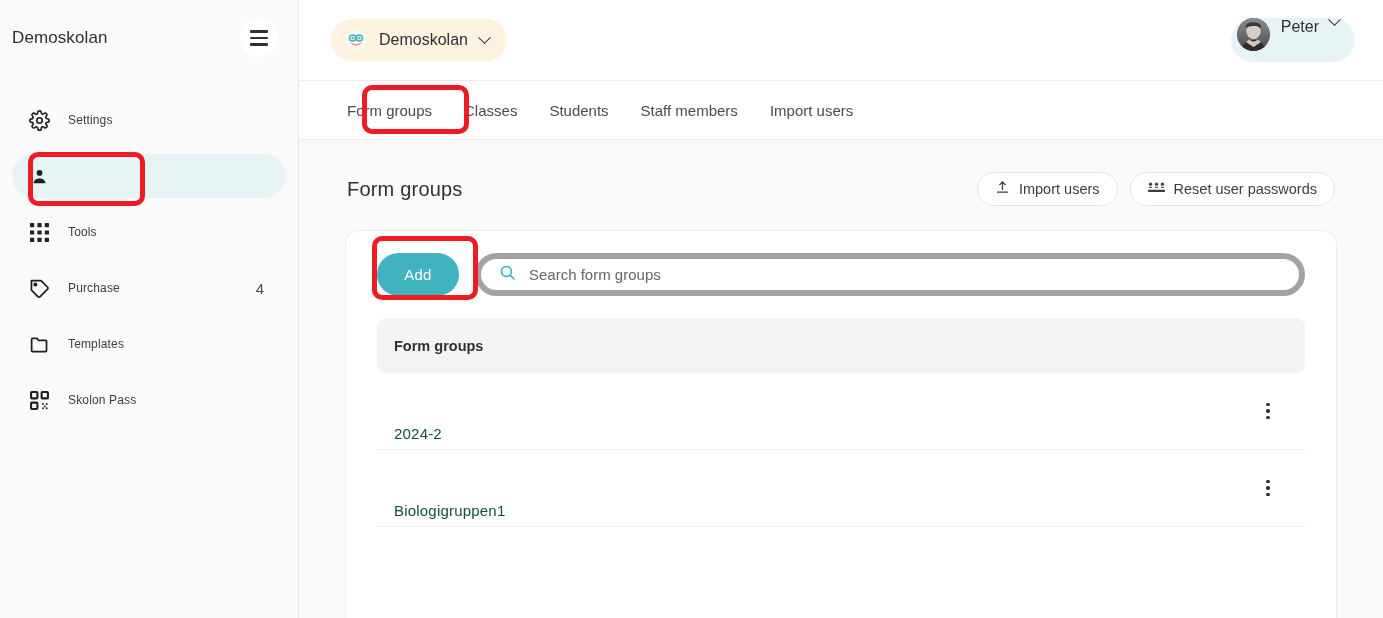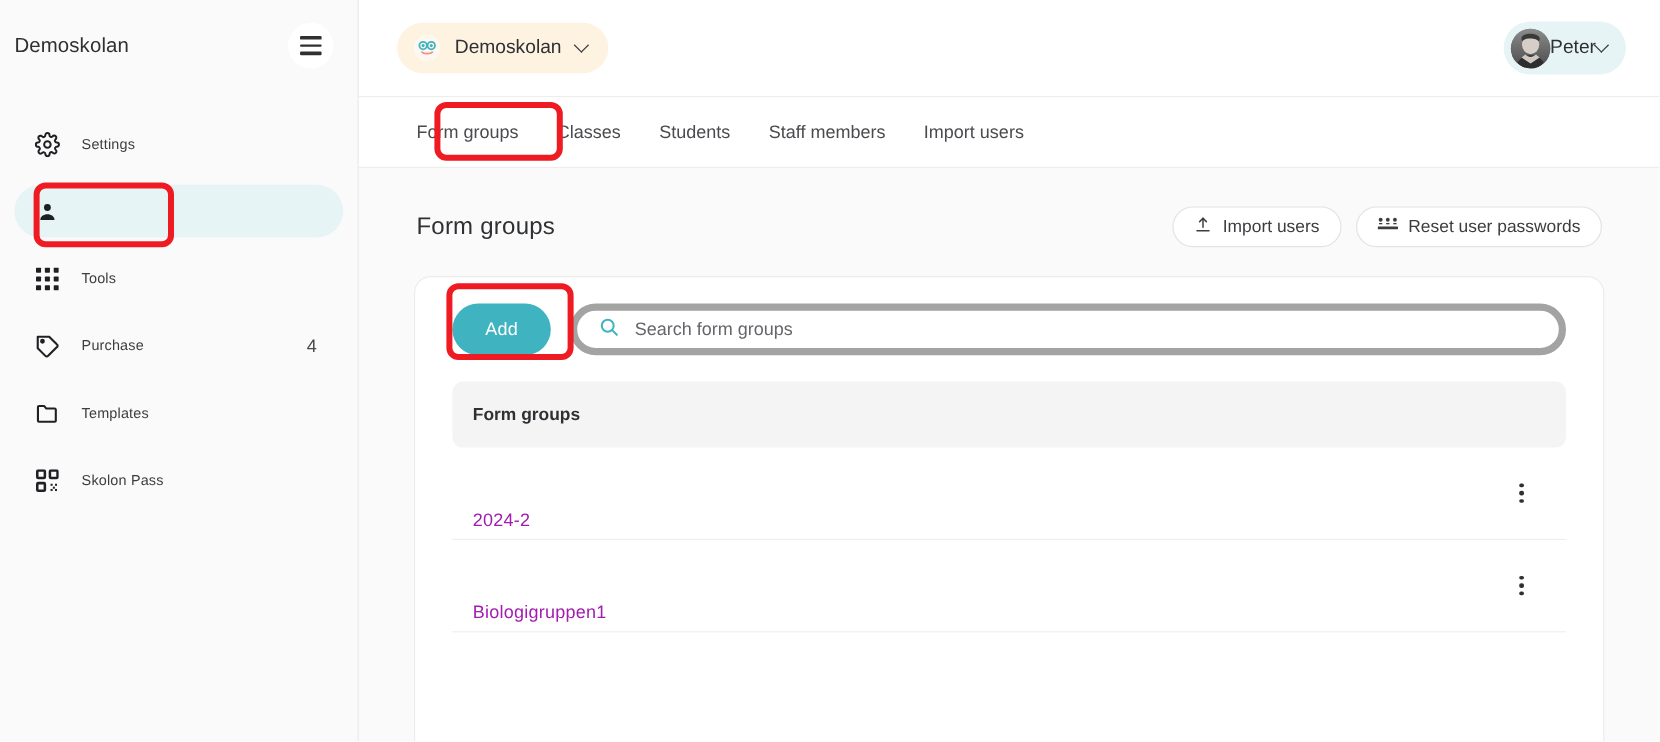--- a/index.html
+++ b/index.html
@@ -89,23 +89,23 @@
     position: relative; flex: 0 0 22px;
   }
   .org-chip-label { font-size: 16px; color: #2f3033; }
   .chev {
     width: 9px; height: 9px;
     border-right: 1.8px solid #3a3b3e;
     border-bottom: 1.8px solid #3a3b3e;
     transform: rotate(45deg) translate(-2px,-2px);
   }
   .user-chip {
-    display: inline-flex; align-items: center;
+    display: inline-flex; 
     background: #e7f4f6; border-radius: 24px;
-    height: 44px; padding: 0 16px 0 6px; 
+    height: 44px; padding: 0 16px 0 6px; gap: 11px;
     cursor: pointer;
   }
   .avatar {
     width: 33px; height: 33px; border-radius: 50%;
     flex: 0 0 33px; overflow: hidden;
     background: #6b6b6b;
   }
   .user-name { font-size: 16px; color: #2f3033; }
 
   .tabsbar {
@@ -182,21 +182,21 @@
   }
   .list-header-label { font-size: 14.5px; color: #2f3033; font-weight: 700; }
 
   .list-row {
     height: 77px;
     display: flex; align-items: center; justify-content: space-between;
     padding: 0 17px 0 17px;
     border-bottom: 1px solid #efefef;
     cursor: pointer;
   }
-  .row-label { font-size: 15px; color: #a21caf; letter-spacing: .2px; margin-top: 45px; }
+  .row-label { font-size: 15px; color: #14532d; letter-spacing: .2px; margin-top: 45px; }
   .kebab {
     width: 24px; height: 24px;
     display: flex; flex-direction: column; align-items: center; justify-content: center;
     gap: 3.2px; cursor: pointer; margin-right: 8px;
   }
   .kebab i { display: block; width: 3.4px; height: 3.4px; border-radius: 50%; background: #2f3033; }
 
   
   .anno {
     position: absolute;

